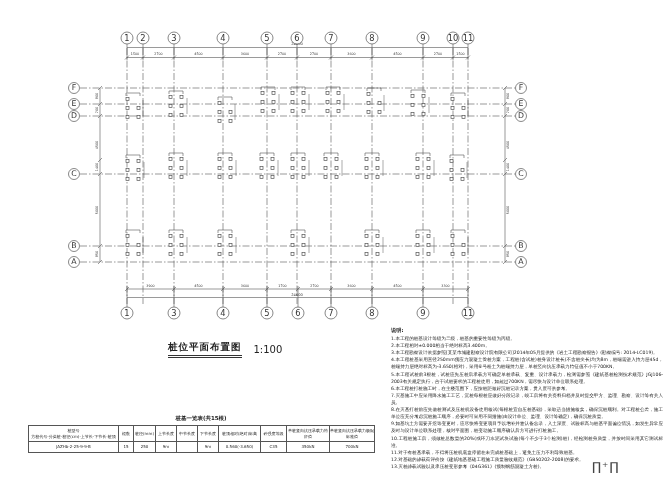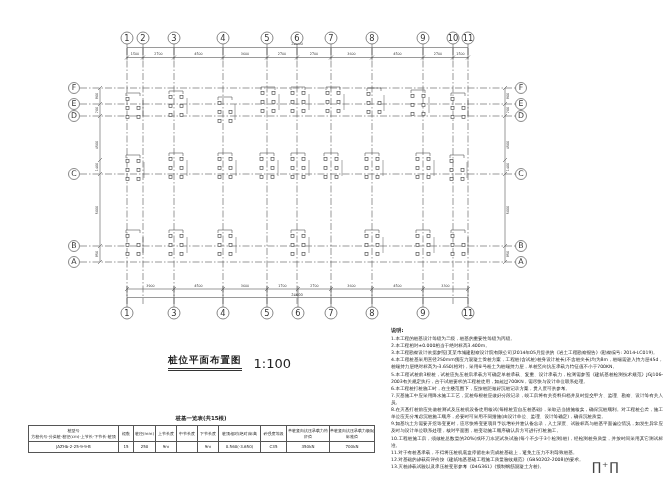--- a/index.html
+++ b/index.html
@@ -1,22 +1,22 @@
 <!DOCTYPE html>
 <html><head>
 <meta charset="utf-8">
 <style>
   html,body{margin:0;padding:0;background:#fff;}
   .sheet{position:relative;width:667px;height:500px;background:#ffffff;overflow:hidden;
          font-family:"DejaVu Sans","Liberation Sans",sans-serif;color:#333;}
   #plan-svg{position:absolute;left:0;top:0;}
-  .title-block{position:absolute;left:168px;top:354px;display:flex;align-items:flex-end;gap:12px;}
+  .title-block{position:absolute;left:168px;top:341px;display:flex;align-items:center;gap:12px;}
   .title-main{font-size:9.5px;font-weight:bold;letter-spacing:1px;color:#222;
               border-bottom:3px double #333;padding-bottom:1px;}
-  .title-scale{font-size:13px;color:#222;}
+  .title-scale{font-size:10px;color:#222;}
   .table-wrap{position:absolute;left:28px;top:415px;width:346px;}
   .table-title{text-align:center;font-size:5.5px;font-weight:bold;color:#222;margin-bottom:3px;}
   table.pile{border-collapse:collapse;table-layout:fixed;width:346px;}
   table.pile th, table.pile td{border:0.5px solid #555;text-align:center;vertical-align:middle;
       font-size:4px;font-weight:normal;color:#222;padding:1px 0;overflow:hidden;white-space:pre-line;line-height:1.3;}
   table.pile th{height:13px;}
   table.pile td{height:8px;}
   .notes{position:absolute;left:391px;top:327px;width:272px;color:#222;}
   .notes-header{font-size:5.2px;font-weight:bold;margin-bottom:1px;}
   .note-line{font-size:4.6px;line-height:1.55;text-align:justify;}

